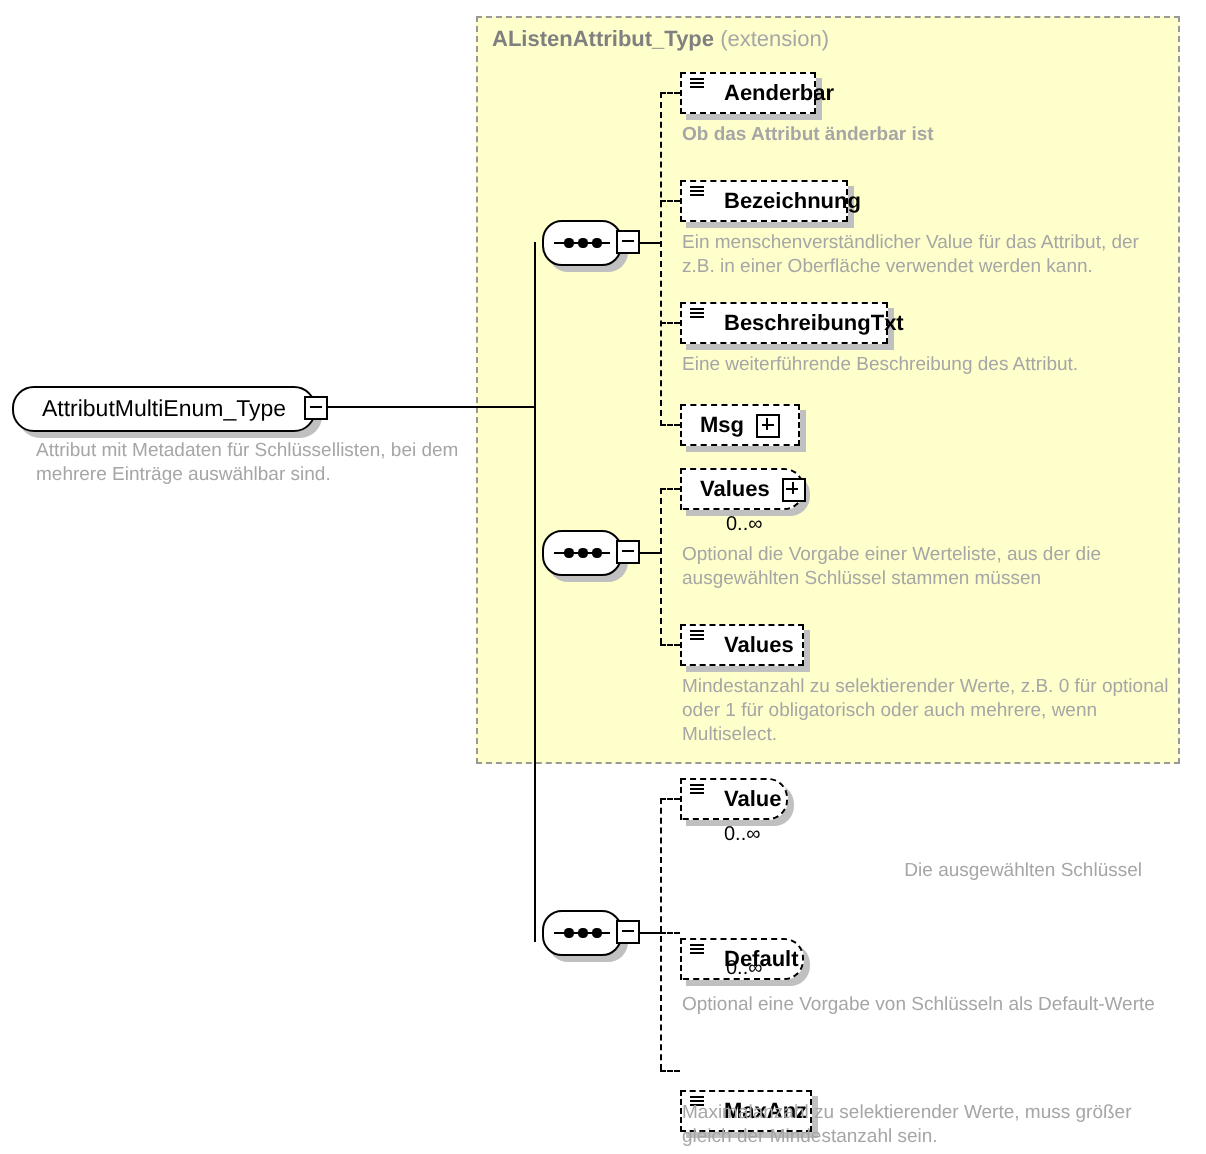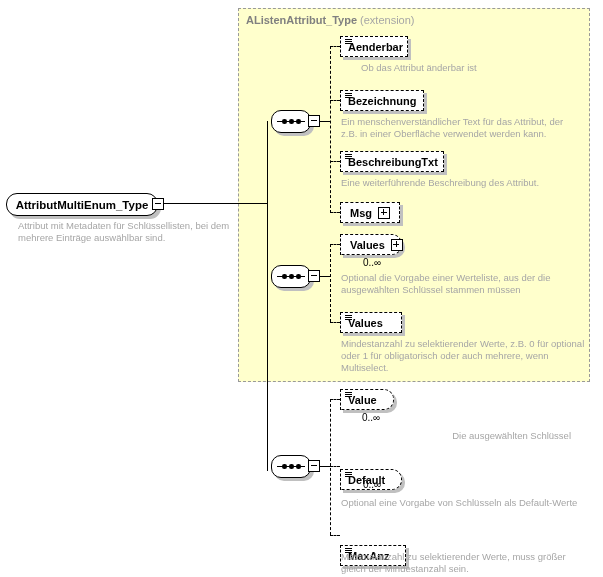--- a/index.html
+++ b/index.html
@@ -59,21 +59,21 @@
     border: 1.6px solid #000000;
     border-radius: 11px;
     box-sizing: border-box;
     box-shadow: 3px 3px 0 0 #c0c0c0;
     display: flex;
     align-items: center;
     justify-content: center;
   }
   .type-box .label {
     font-size: 11.5px;
-    font-weight: bold;
+    font-weight: normal;
     color: #000000;
     white-space: nowrap;
   }
 
   
   .pm-box {
     position: absolute;
     width: 12px;
     height: 12px;
     background: #ffffff;
@@ -155,21 +155,21 @@
   
   .el {
     position: absolute;
     height: 21px;
     background: #ffffff;
     border: 1.4px dashed #000000;
     box-sizing: border-box;
     box-shadow: 3px 3px 0 0 #c0c0c0;
     display: flex;
     align-items: center;
-    padding-left: 7px;
+    padding-left: 21px;
   }
   .el.repeat {
     border-radius: 0 10px 10px 0;
     text-align: center;
   }
   .el .el-label {
     font-size: 11px;
     font-weight: bold;
     color: #000000;
     white-space: nowrap;
@@ -275,31 +275,31 @@
   <div class="dline-h" style="left:330px; top:212px; width:10px;"></div>
 
   <div class="el" style="left:340px; top:36px; width:68px;">
     <span class="sc-icon">
         <i></i>
         <i></i>
         <i></i>
       </span>
     <span class="el-label">Aenderbar</span>
   </div>
-  <div class="doc" style="left:361px; top:62px; width:230px;">Ob das Attribut änderbar ist</div>
+  <div class="doc" style="left:341px; top:62px; width:230px;font-weight:bold;">Ob das Attribut änderbar ist</div>
 
   <div class="el" style="left:340px; top:90px; width:84px;">
     <span class="sc-icon">
         <i></i>
         <i></i>
         <i></i>
       </span>
     <span class="el-label">Bezeichnung</span>
   </div>
-  <div class="doc" style="left:341px; top:116px; width:238px;">Ein menschenverständlicher Text für das Attribut, der z.B. in einer Oberfläche verwendet werden kann.</div>
+  <div class="doc" style="left:341px; top:116px; width:238px;">Ein menschenverständlicher Value für das Attribut, der z.B. in einer Oberfläche verwendet werden kann.</div>
 
   <div class="el" style="left:340px; top:151px; width:104px;">
     <span class="sc-icon">
         <i></i>
         <i></i>
         <i></i>
       </span>
     <span class="el-label">BeschreibungTxt</span>
   </div>
   <div class="doc" style="left:341px; top:177px; width:240px;">Eine weiterführende Beschreibung des Attribut.</div>

